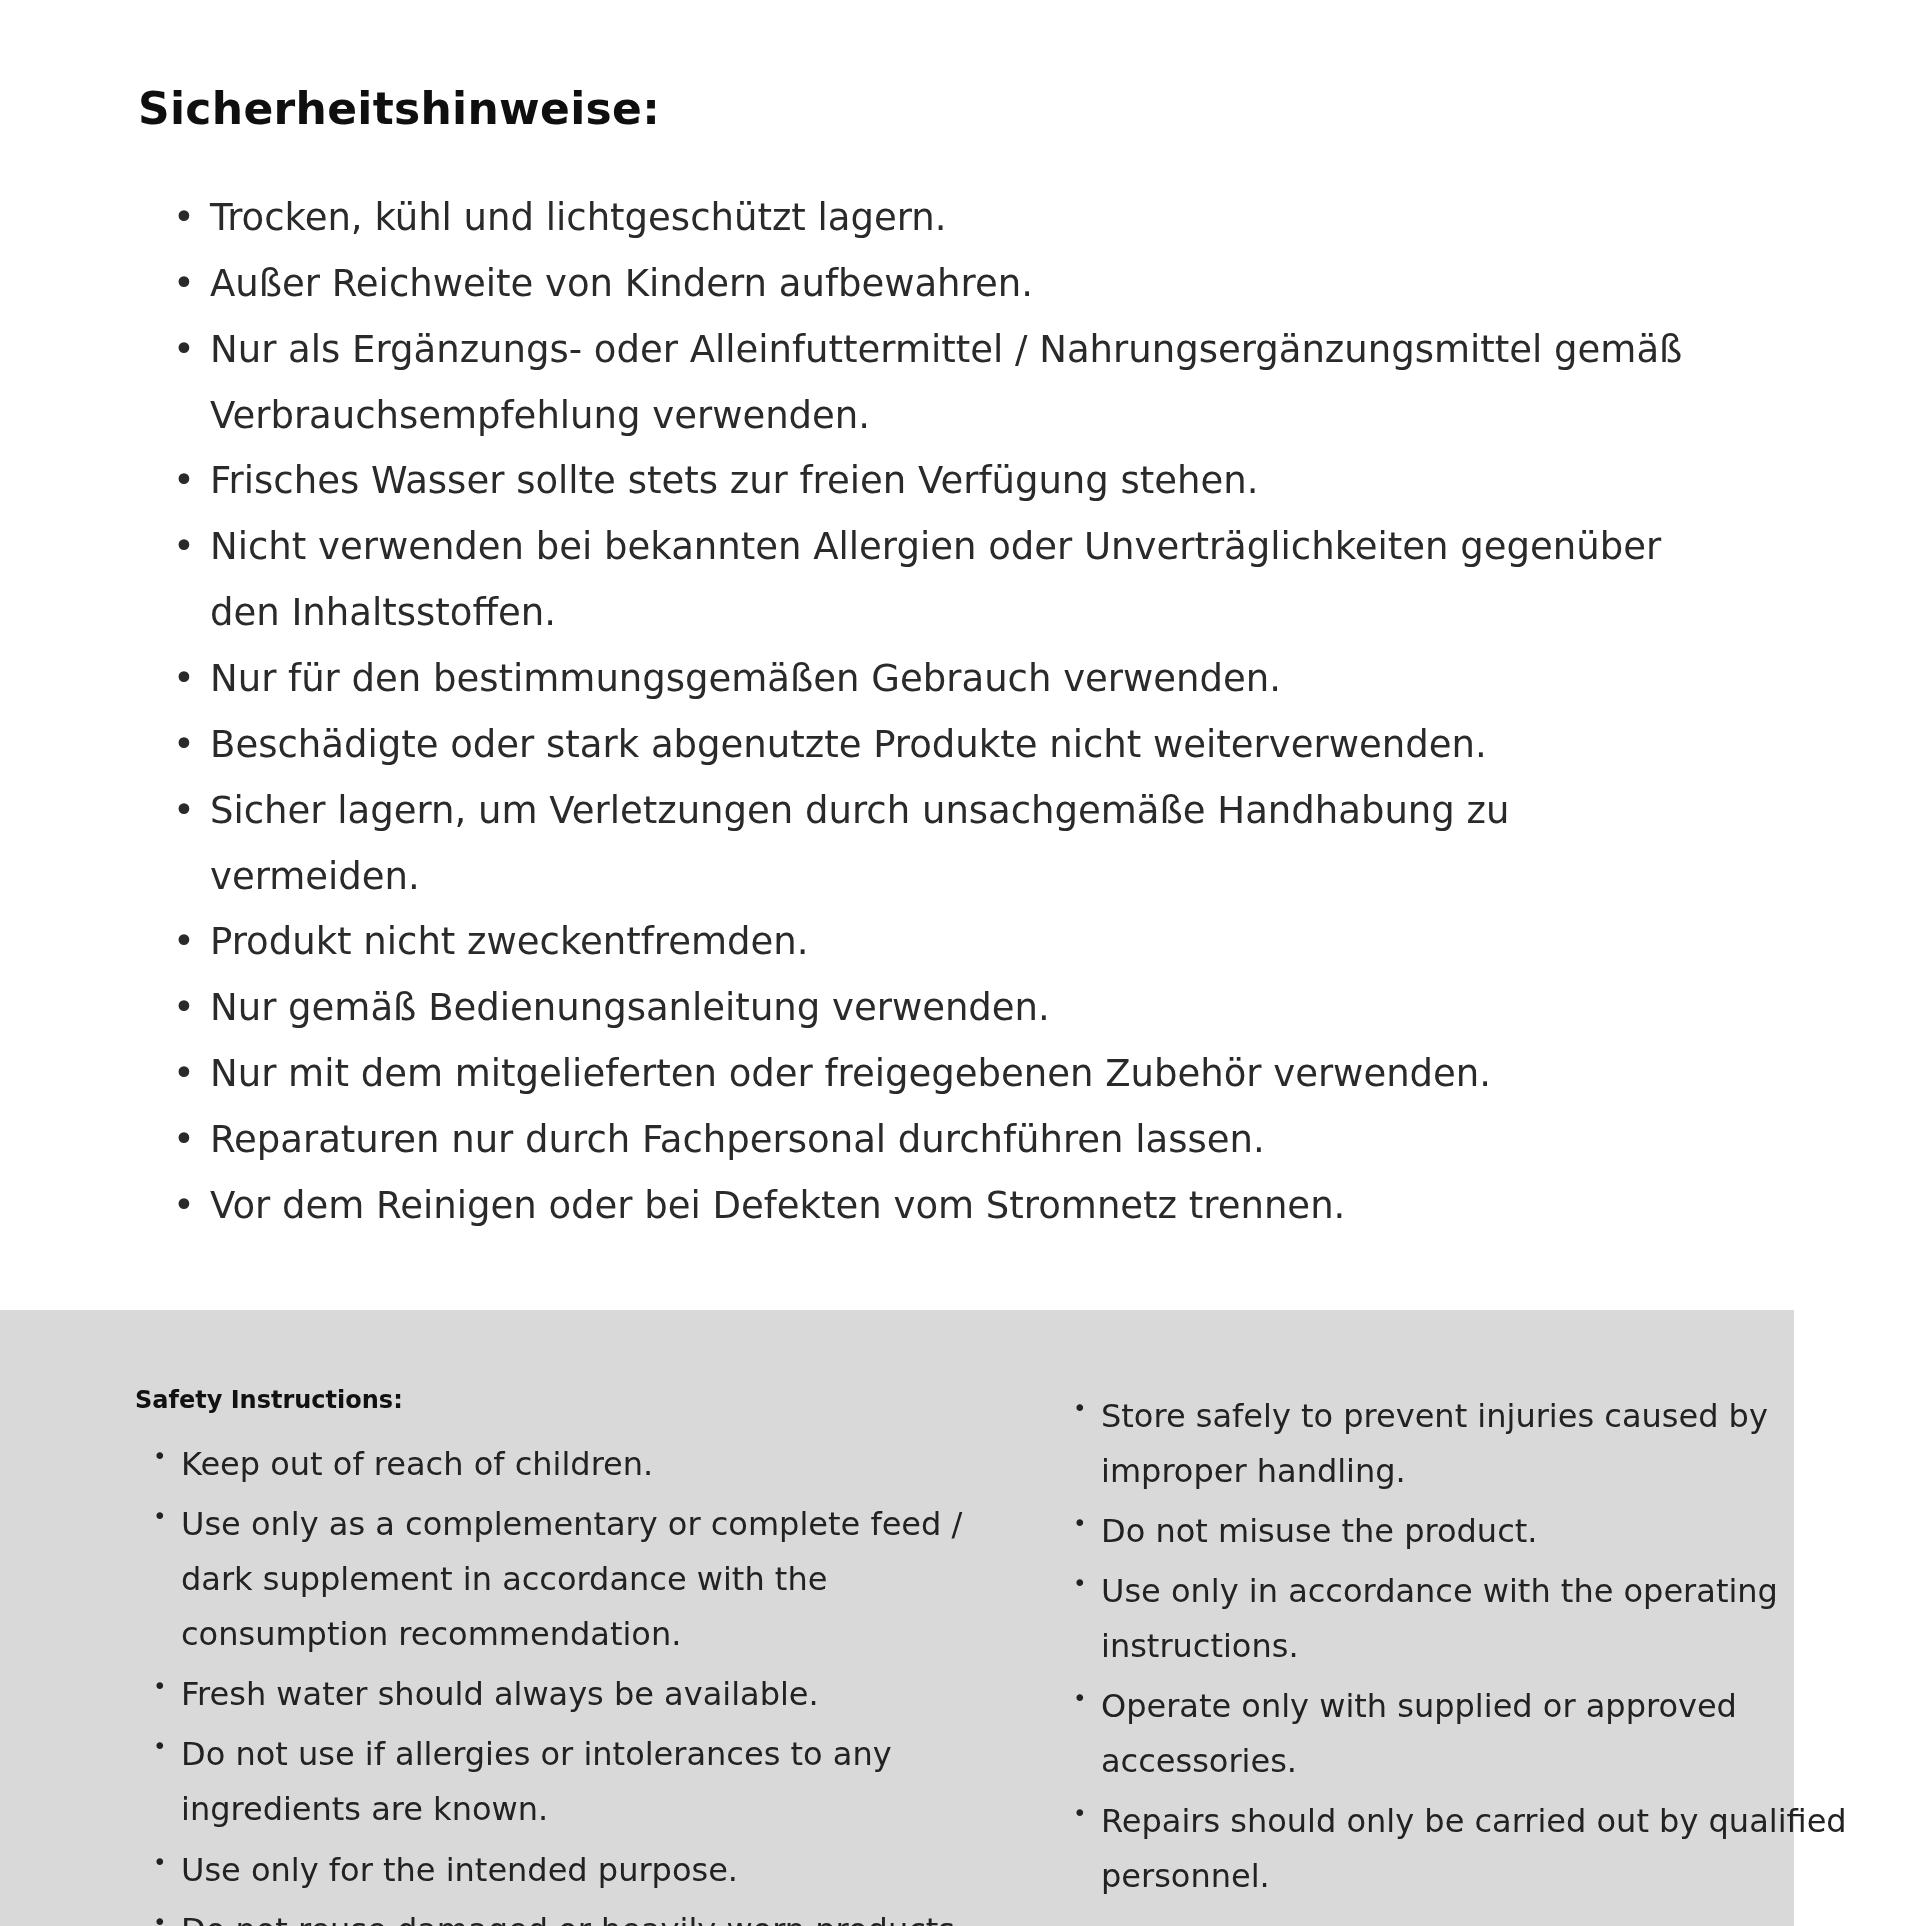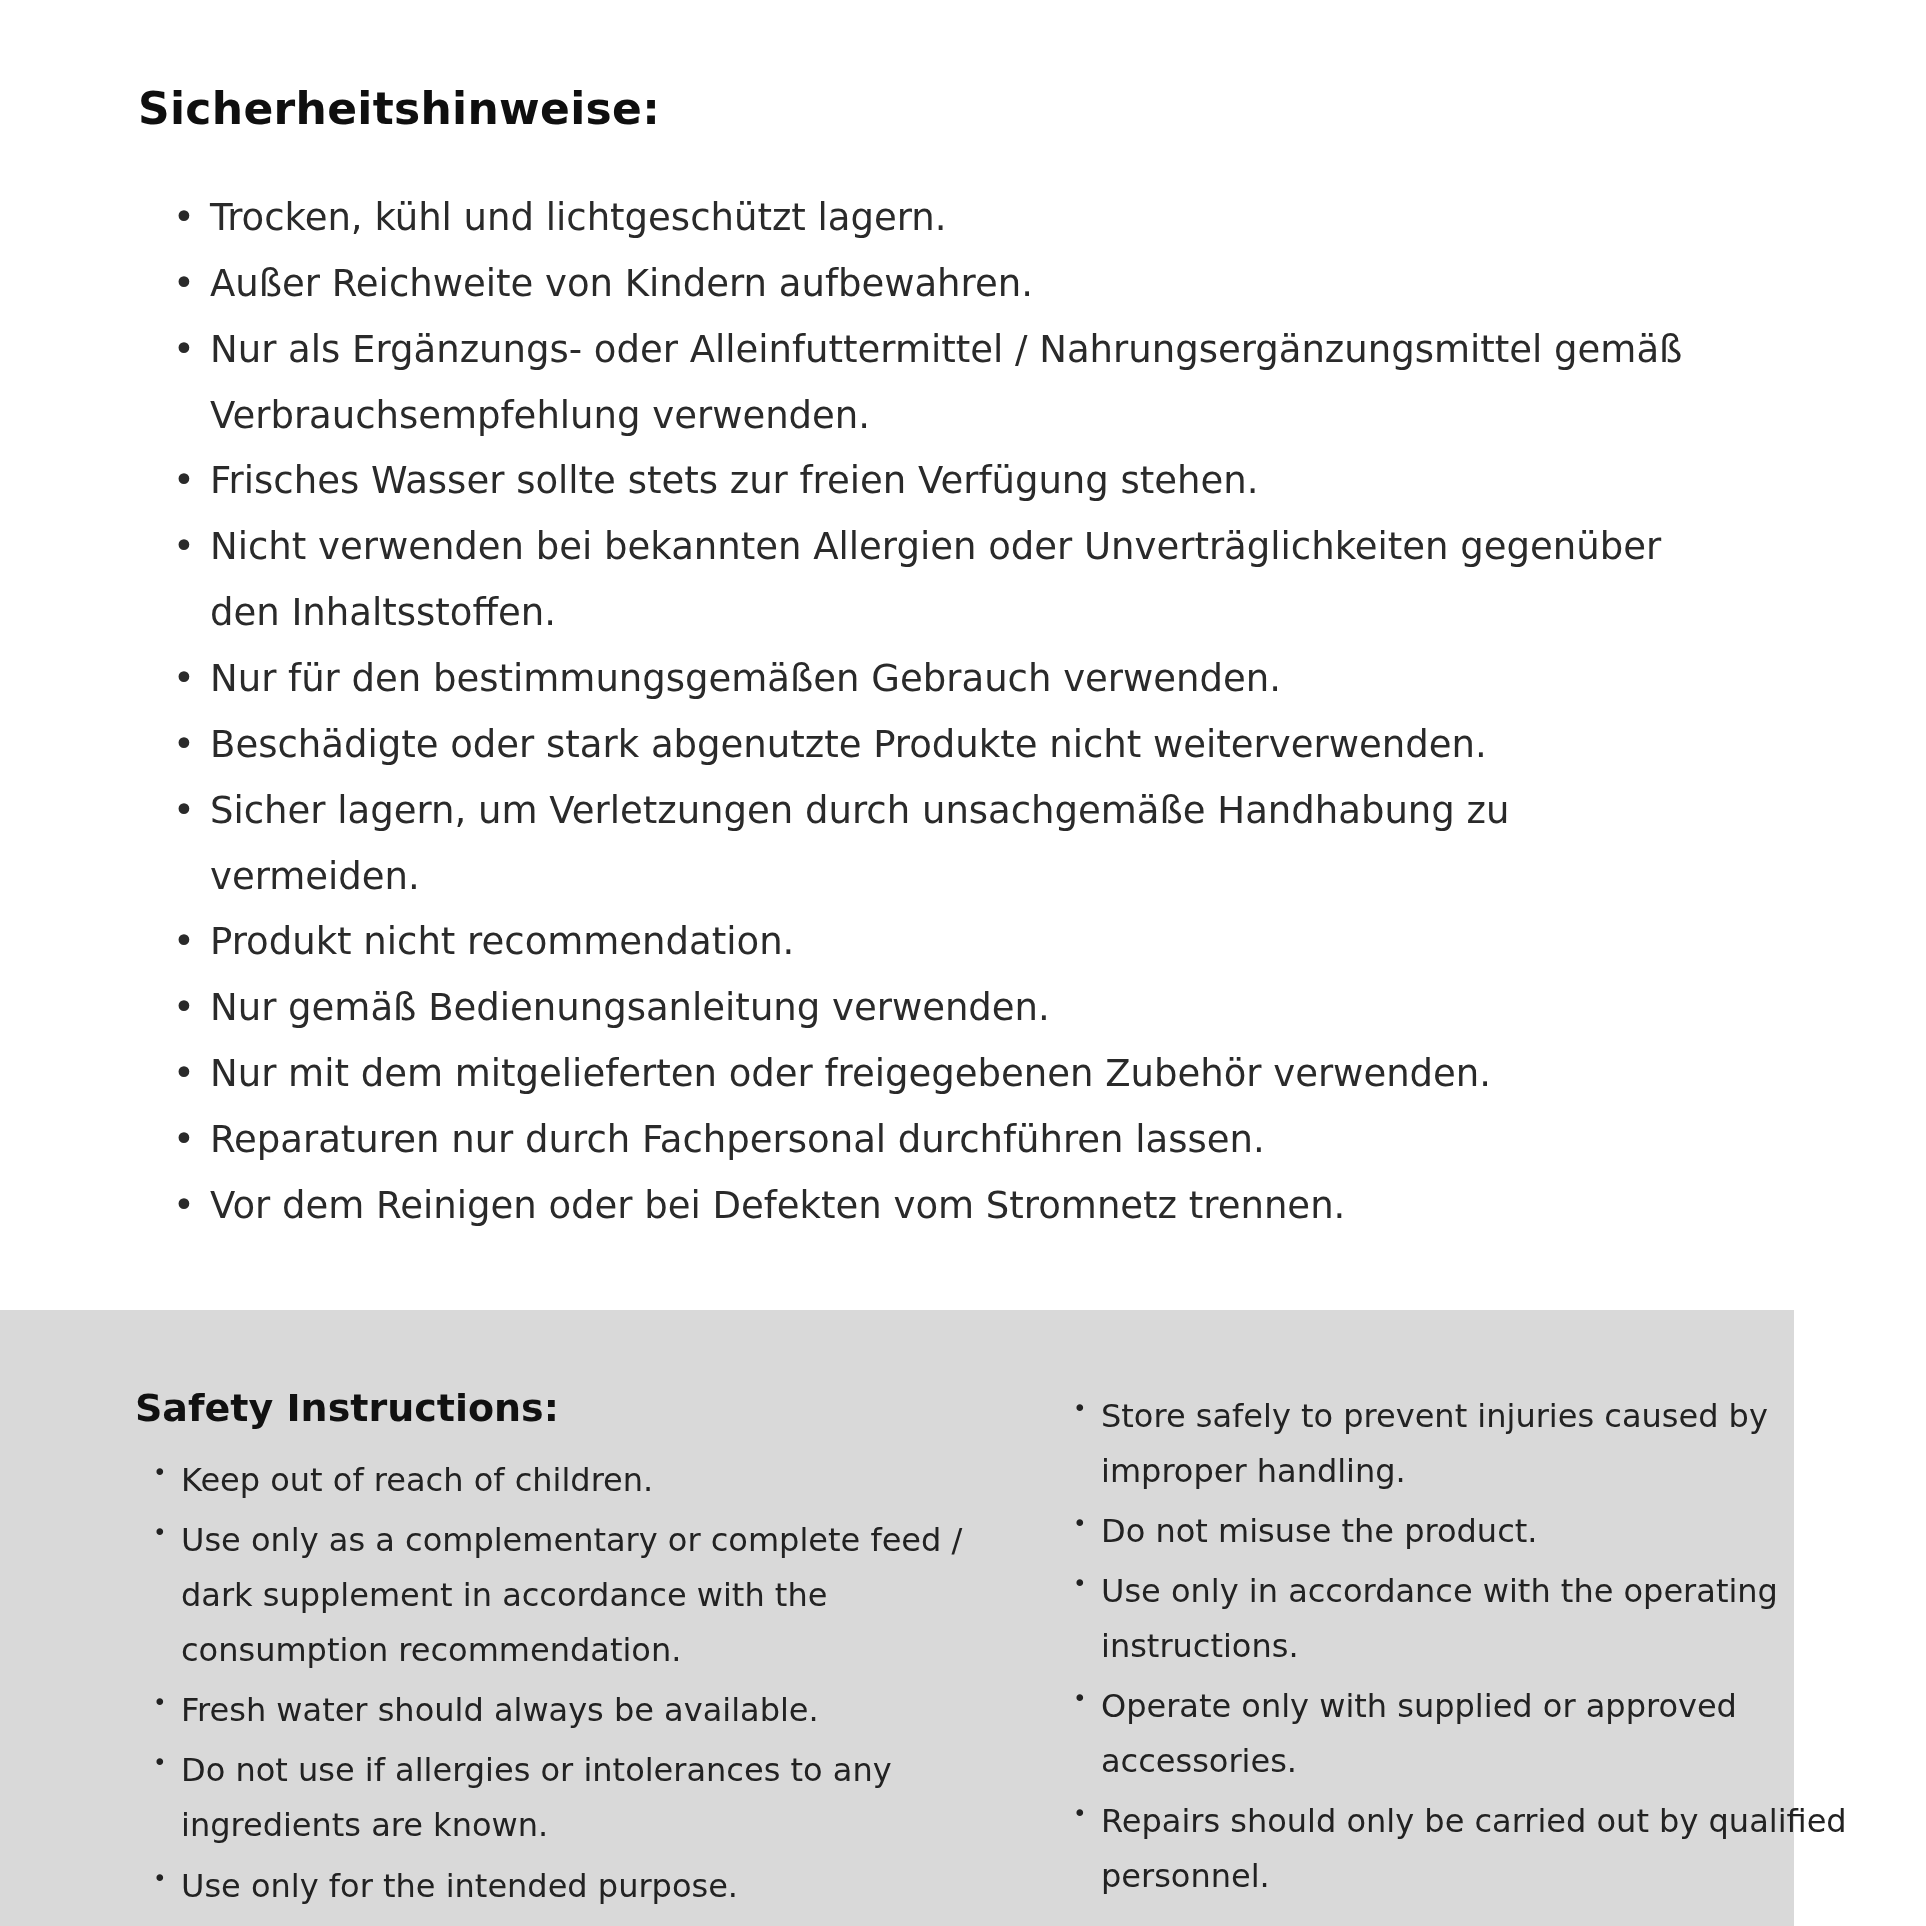--- a/index.html
+++ b/index.html
@@ -57,21 +57,21 @@
     flex: 0 0 auto;
     height: 616px;
     background: #d9d9d9;
     padding: 76px 77px 39px 135px;
     display: flex;
     gap: 39px;
   }
   .col-left  { flex: 0 0 899px; }
   .col-right { flex: 0 0 822px; padding-top: 2.6px; }
   .english-title {
-    font-size: 38px;
+    font-size: 24px;
     font-weight: 700;
     color: #111111;
     margin: 0 0 23px 0;
   }
   .english-list {
     list-style: none;
     margin: 0;
     padding: 0;
     font-size: 32px;
     line-height: 1.72;
@@ -101,21 +101,21 @@
     <h1 class="german-title">Sicherheitshinweise:</h1>
     <ul class="german-list">
       <li>Trocken, kühl und lichtgeschützt lagern.</li>
       <li>Außer Reichweite von Kindern aufbewahren.</li>
       <li>Nur als Ergänzungs- oder Alleinfuttermittel / Nahrungsergänzungsmittel gemäß Verbrauchsempfehlung verwenden.</li>
       <li>Frisches Wasser sollte stets zur freien Verfügung stehen.</li>
       <li>Nicht verwenden bei bekannten Allergien oder Unverträglichkeiten gegenüber den Inhaltsstoffen.</li>
       <li>Nur für den bestimmungsgemäßen Gebrauch verwenden.</li>
       <li>Beschädigte oder stark abgenutzte Produkte nicht weiterverwenden.</li>
       <li>Sicher lagern, um Verletzungen durch unsachgemäße Handhabung zu vermeiden.</li>
-      <li>Produkt nicht recommendation.</li>
+      <li>Produkt nicht zweckentfremden.</li>
       <li>Nur gemäß Bedienungsanleitung verwenden.</li>
       <li>Nur mit dem mitgelieferten oder freigegebenen Zubehör verwenden.</li>
       <li>Reparaturen nur durch Fachpersonal durchführen lassen.</li>
       <li>Vor dem Reinigen oder bei Defekten vom Stromnetz trennen.</li>
     </ul>
   </section>
 
   <section class="english-section">
     <div class="col-left">
       <h2 class="english-title">Safety Instructions:</h2>

